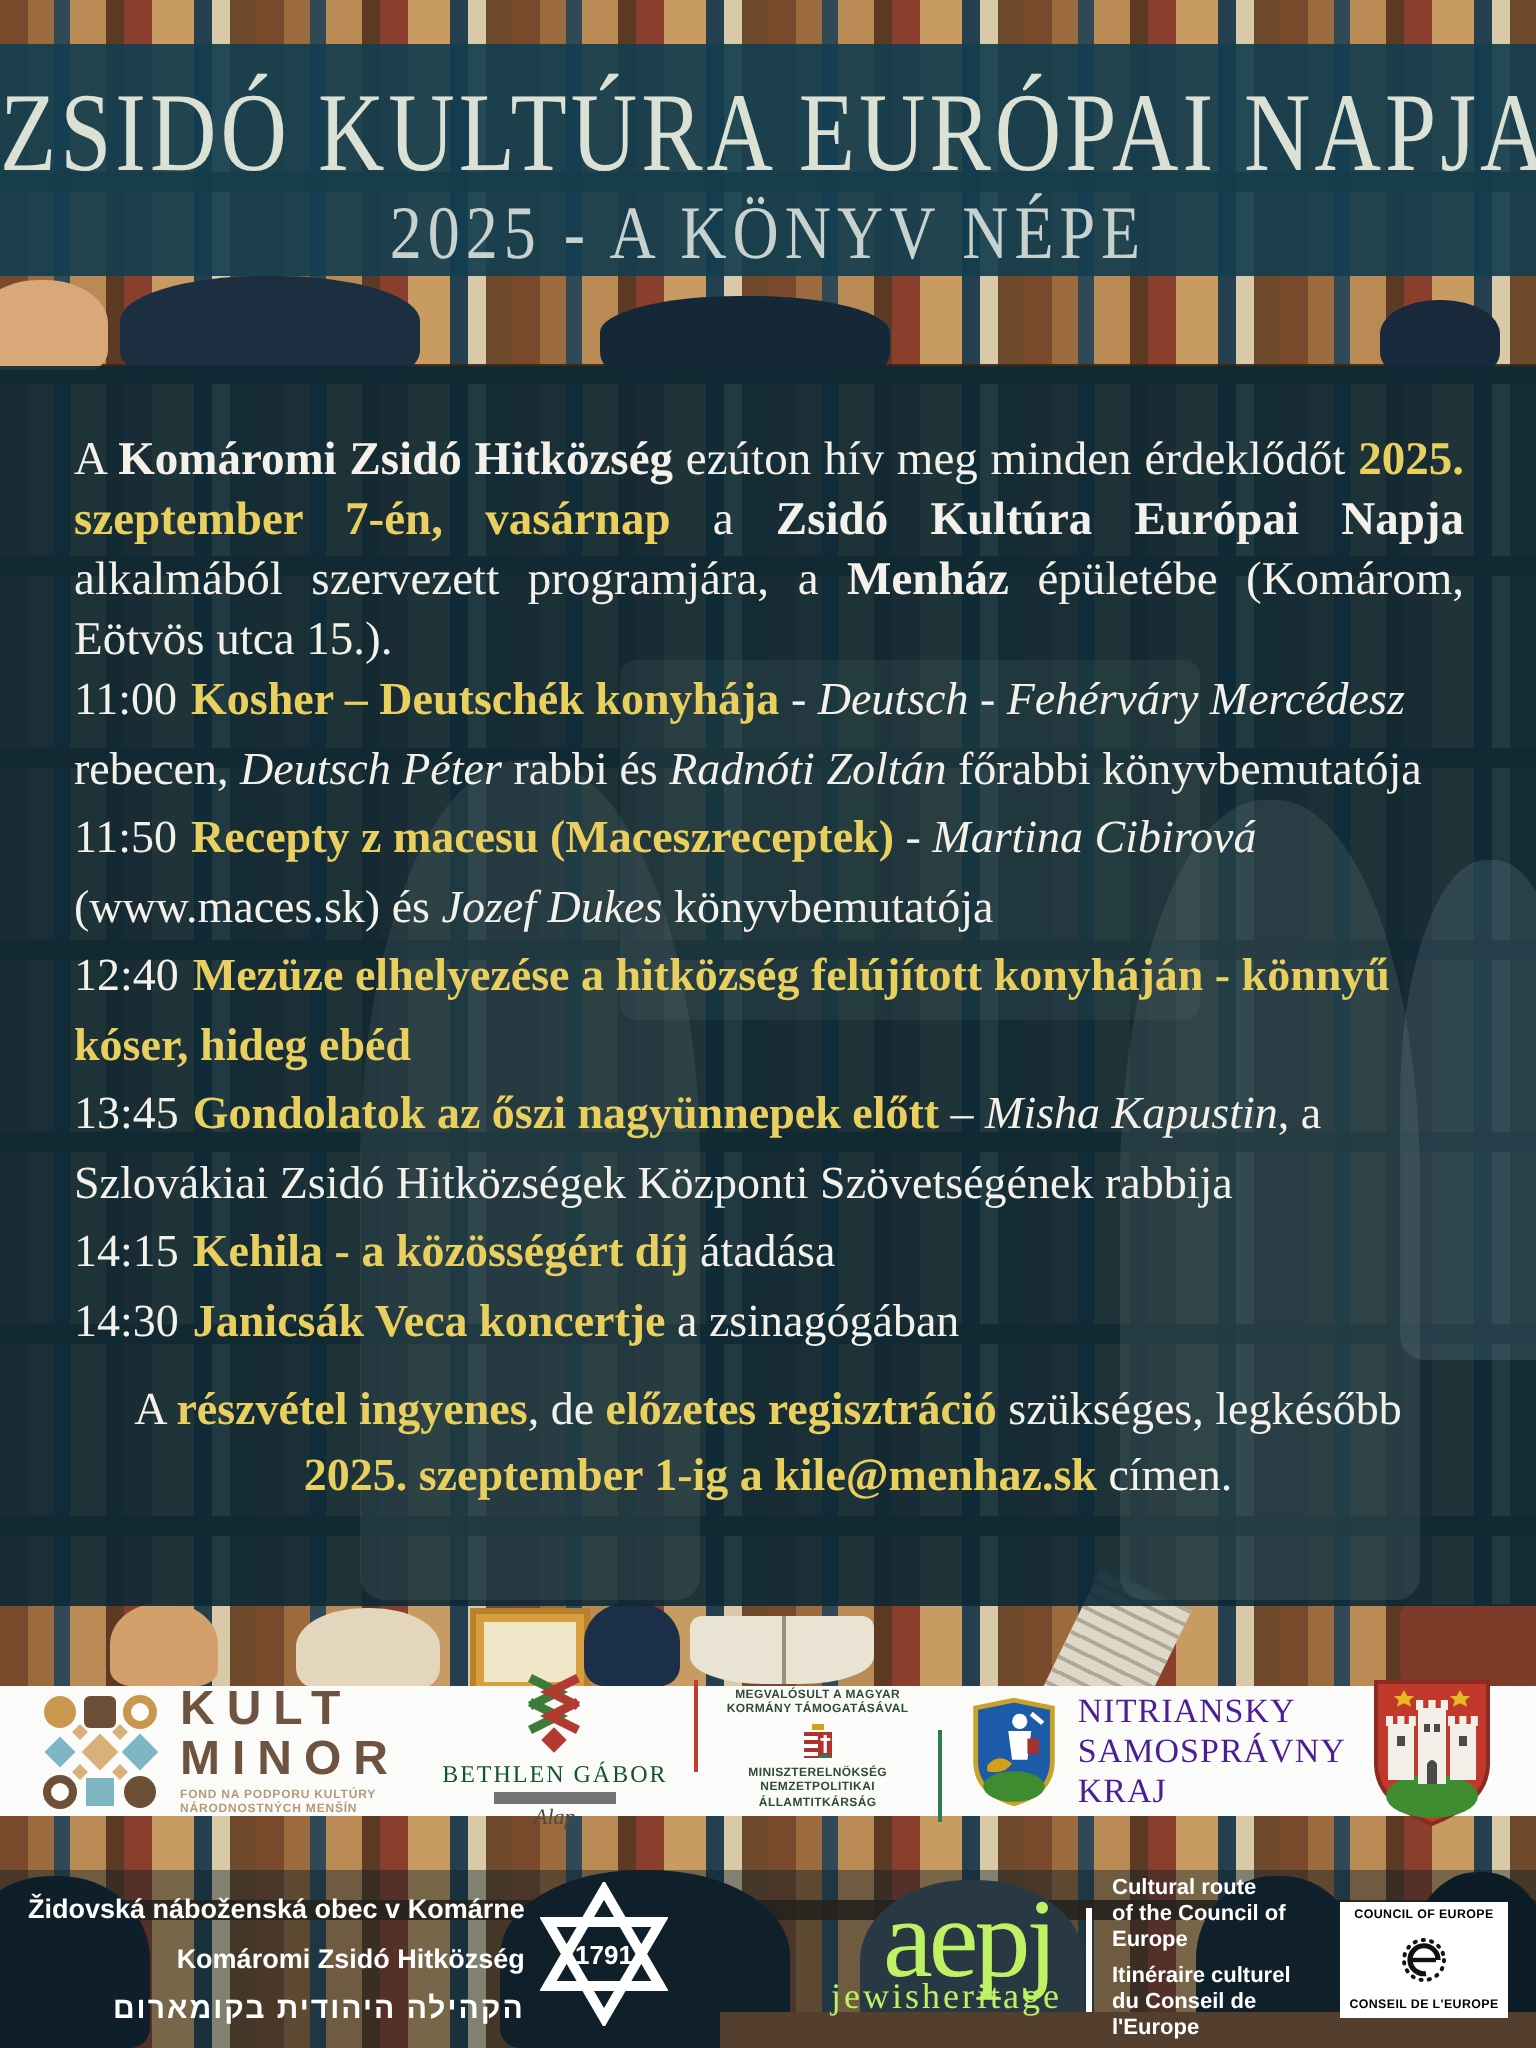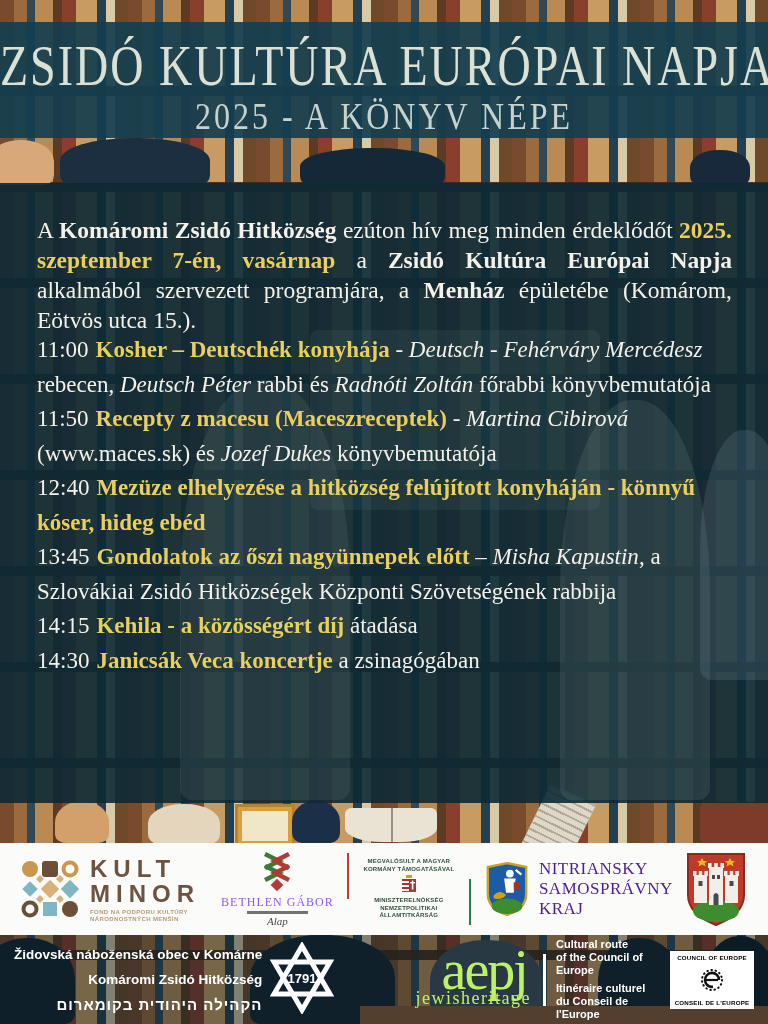--- a/index.html
+++ b/index.html
@@ -42,29 +42,29 @@
   .schedule{position:absolute;left:37px;right:30px;top:333px;font-size:23px;line-height:34.5px;color:#f3f1e9;}
   .schedule p{margin:0;}
   .registration{position:absolute;left:20px;right:20px;top:688px;text-align:center;
          font-size:23px;line-height:33px;color:#f3f1e9;}
   .time{margin-right:7px;}
   .seg.b{font-weight:bold;}
   .seg.y{font-weight:bold;color:#e8cf5e;}
   .seg.i{font-style:italic;}
 
   
-  .sponsors{position:absolute;left:0;right:0;top:843px;height:92px;background:#fbfbf9;
+  .sponsors{position:absolute;left:0;right:0;top:843px;height:65px;background:#fbfbf9;
     display:flex;align-items:center;justify-content:space-between;padding:0 20px;box-sizing:border-box;
     font-family:"Liberation Sans",sans-serif;}
   .km{display:flex;align-items:center;gap:10px;}
   .km-name{font-weight:bold;color:#6d5340;font-size:24px;letter-spacing:6px;line-height:25px;}
   .km-tag{font-size:6px;color:#b59a7a;font-weight:bold;letter-spacing:.4px;line-height:7px;margin-top:3px;width:120px;}
   .bgl{display:flex;flex-direction:column;align-items:center;font-family:"Liberation Serif",serif;}
-  .bgl-name{font-size:12px;color:#8b5cf6;letter-spacing:1px;margin-top:2px;}
-  .bgl-sub{font-size:11px;font-style:italic;color:#4a4a48;border-top:3px solid #737373;padding:1px 20px 0;margin-top:1px;}
+  .bgl-name{font-size:12px;color:#14532d;letter-spacing:1px;margin-top:2px;}
+  .bgl-sub{font-size:11px;font-style:italic;color:#4a4a48;border-top:6px solid #737373;padding:1px 20px 0;margin-top:1px;}
   .hg{position:relative;width:128px;text-align:center;color:#2e4d38;padding:5px 8px;box-sizing:border-box;}
   .hg-top,.hg-bot{font-size:6px;font-weight:bold;line-height:7.5px;letter-spacing:.2px;}
   .hg:before{content:"";position:absolute;left:2px;top:0;width:2px;height:46px;background:#c23b33;}
   .hg:after{content:"";position:absolute;right:2px;bottom:0;width:2px;height:46px;background:#2e7d4f;}
   .hg-arms{margin:2px auto;display:block;}
   .nitra{display:flex;align-items:center;gap:9px;}
   .nitra-name{font-family:"Liberation Serif",serif;font-size:17px;line-height:20px;color:#4c1d95;letter-spacing:.5px;}
 
   
   .footer{position:absolute;left:0;right:0;top:935px;height:89px;display:flex;align-items:center;
@@ -129,20 +129,24 @@
 
   <div class="schedule">
     <p><span class="time">11:00</span><span><span class="seg y">Kosher – Deutschék konyhája</span><span class="seg "> - </span><span class="seg i">Deutsch - Fehérváry Mercédesz</span><span class="seg "> rebecen, </span><span class="seg i">Deutsch Péter</span><span class="seg "> rabbi és </span><span class="seg i">Radnóti Zoltán</span><span class="seg "> főrabbi könyvbemutatója</span></span></p>
     <p><span class="time">11:50</span><span><span class="seg y">Recepty z macesu (Maceszreceptek)</span><span class="seg "> - </span><span class="seg i">Martina Cibirová</span><span class="seg "> (www.maces.sk) és </span><span class="seg i">Jozef Dukes</span><span class="seg "> könyvbemutatója</span></span></p>
     <p><span class="time">12:40</span><span><span class="seg y">Mezüze elhelyezése a hitközség felújított konyháján - könnyű kóser, hideg ebéd</span></span></p>
     <p><span class="time">13:45</span><span><span class="seg y">Gondolatok az őszi nagyünnepek előtt</span><span class="seg "> – </span><span class="seg i">Misha Kapustin</span><span class="seg ">, a Szlovákiai Zsidó Hitközségek Központi Szövetségének rabbija</span></span></p>
     <p><span class="time">14:15</span><span><span class="seg y">Kehila - a közösségért díj</span><span class="seg "> átadása</span></span></p>
     <p><span class="time">14:30</span><span><span class="seg y">Janicsák Veca koncertje</span><span class="seg "> a zsinagógában</span></span></p>
   </div>
 
+  <div class="registration">
+    <div><span class="seg ">A </span><span class="seg y">részvétel ingyenes</span><span class="seg ">, de </span><span class="seg y">előzetes regisztráció</span><span class="seg "> szükséges, legkésőbb</span></div>
+    <div><span class="seg y">2025. szeptember 1-ig a kile@menhaz.sk</span><span class="seg "> címen.</span></div>
+  </div>
 
   <div class="sponsors">
     <div class="km">
       <svg width="60" height="60" viewBox="0 0 60 60">
         <circle cx="10" cy="10" r="8" fill="#c9984f"></circle>
         <rect x="22" y="2" width="16" height="16" rx="3" fill="#6b4f37"></rect>
         <circle cx="50" cy="10" r="6.5" fill="none" stroke="#c9984f" stroke-width="4"></circle>
         <rect x="-5.5" y="-5.5" width="11" height="11" transform="translate(10,30) rotate(45)" fill="#7fb6c4"></rect>
         <rect x="-6.5" y="-6.5" width="13" height="13" transform="translate(30,30) rotate(45)" fill="#d8b079"></rect>
         <rect x="-6.5" y="-6.5" width="13" height="13" transform="translate(50,30) rotate(45)" fill="#7fb6c4"></rect>

